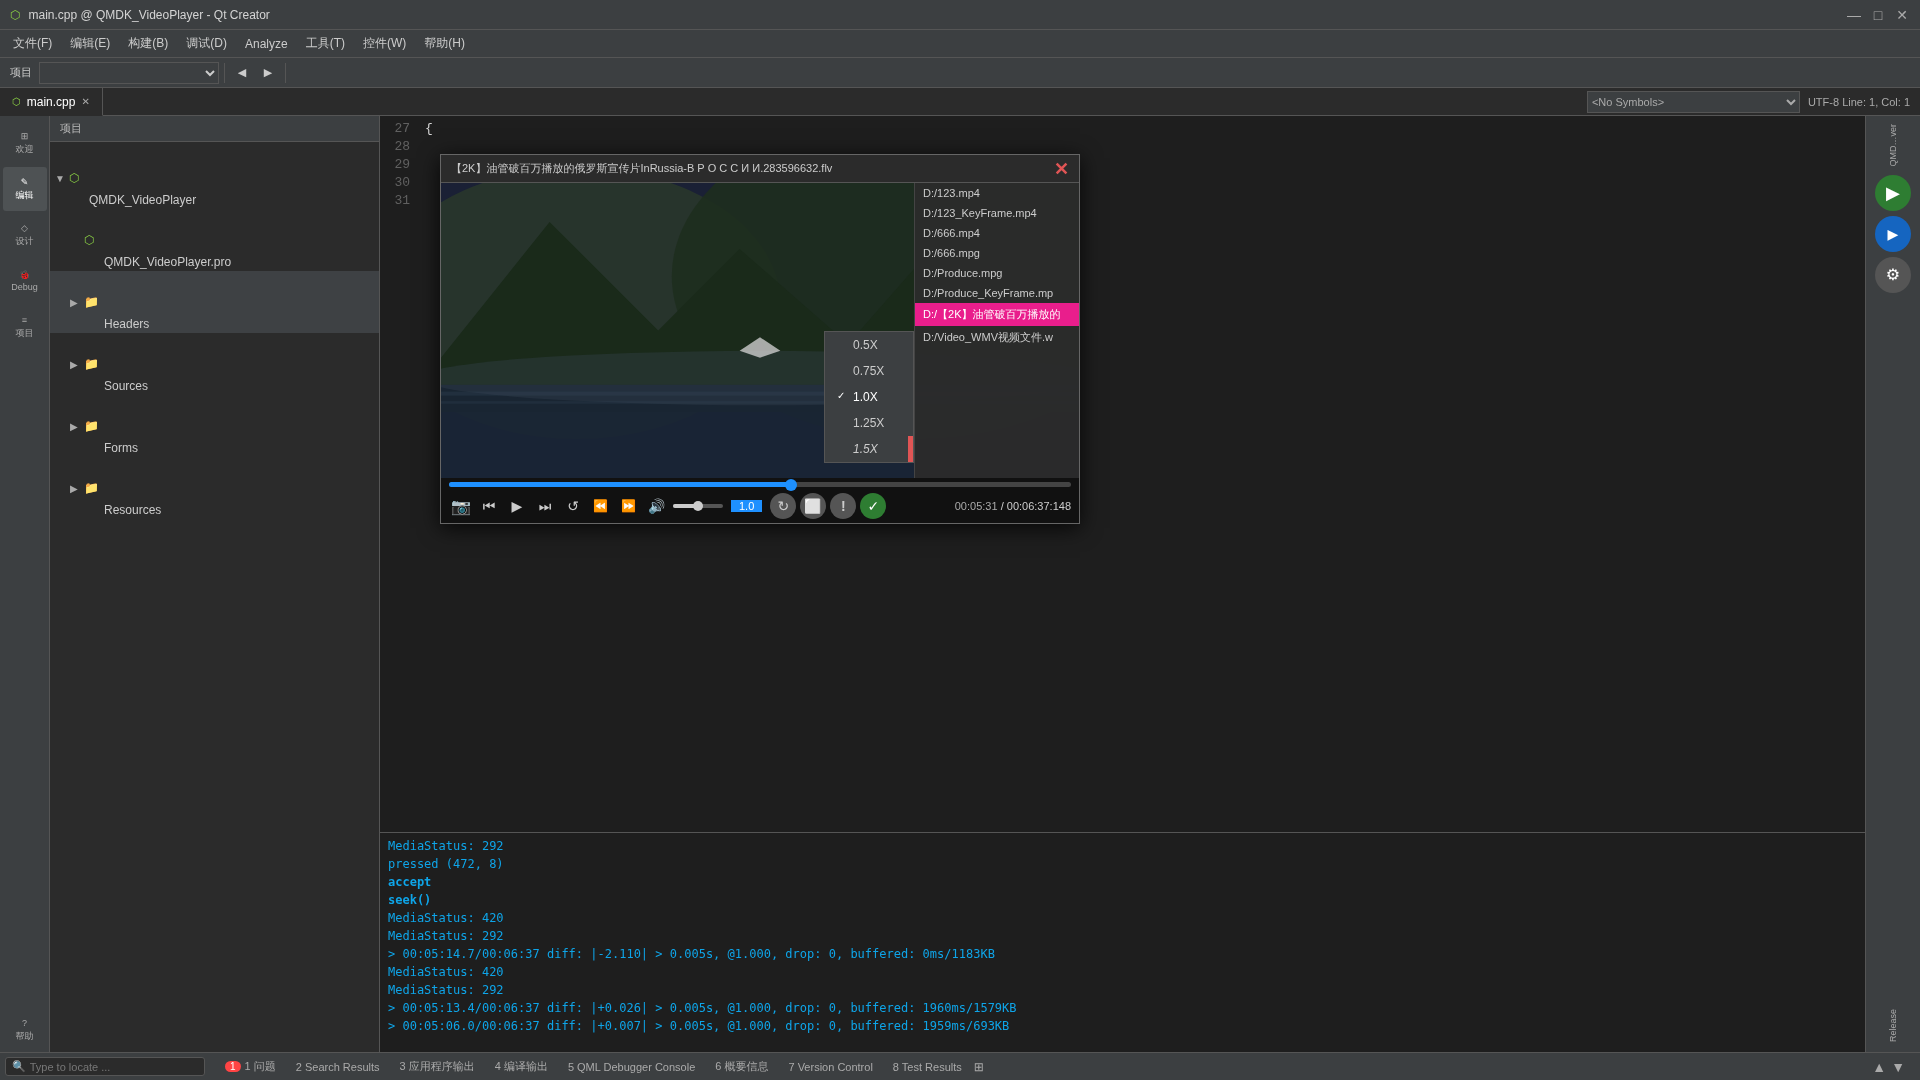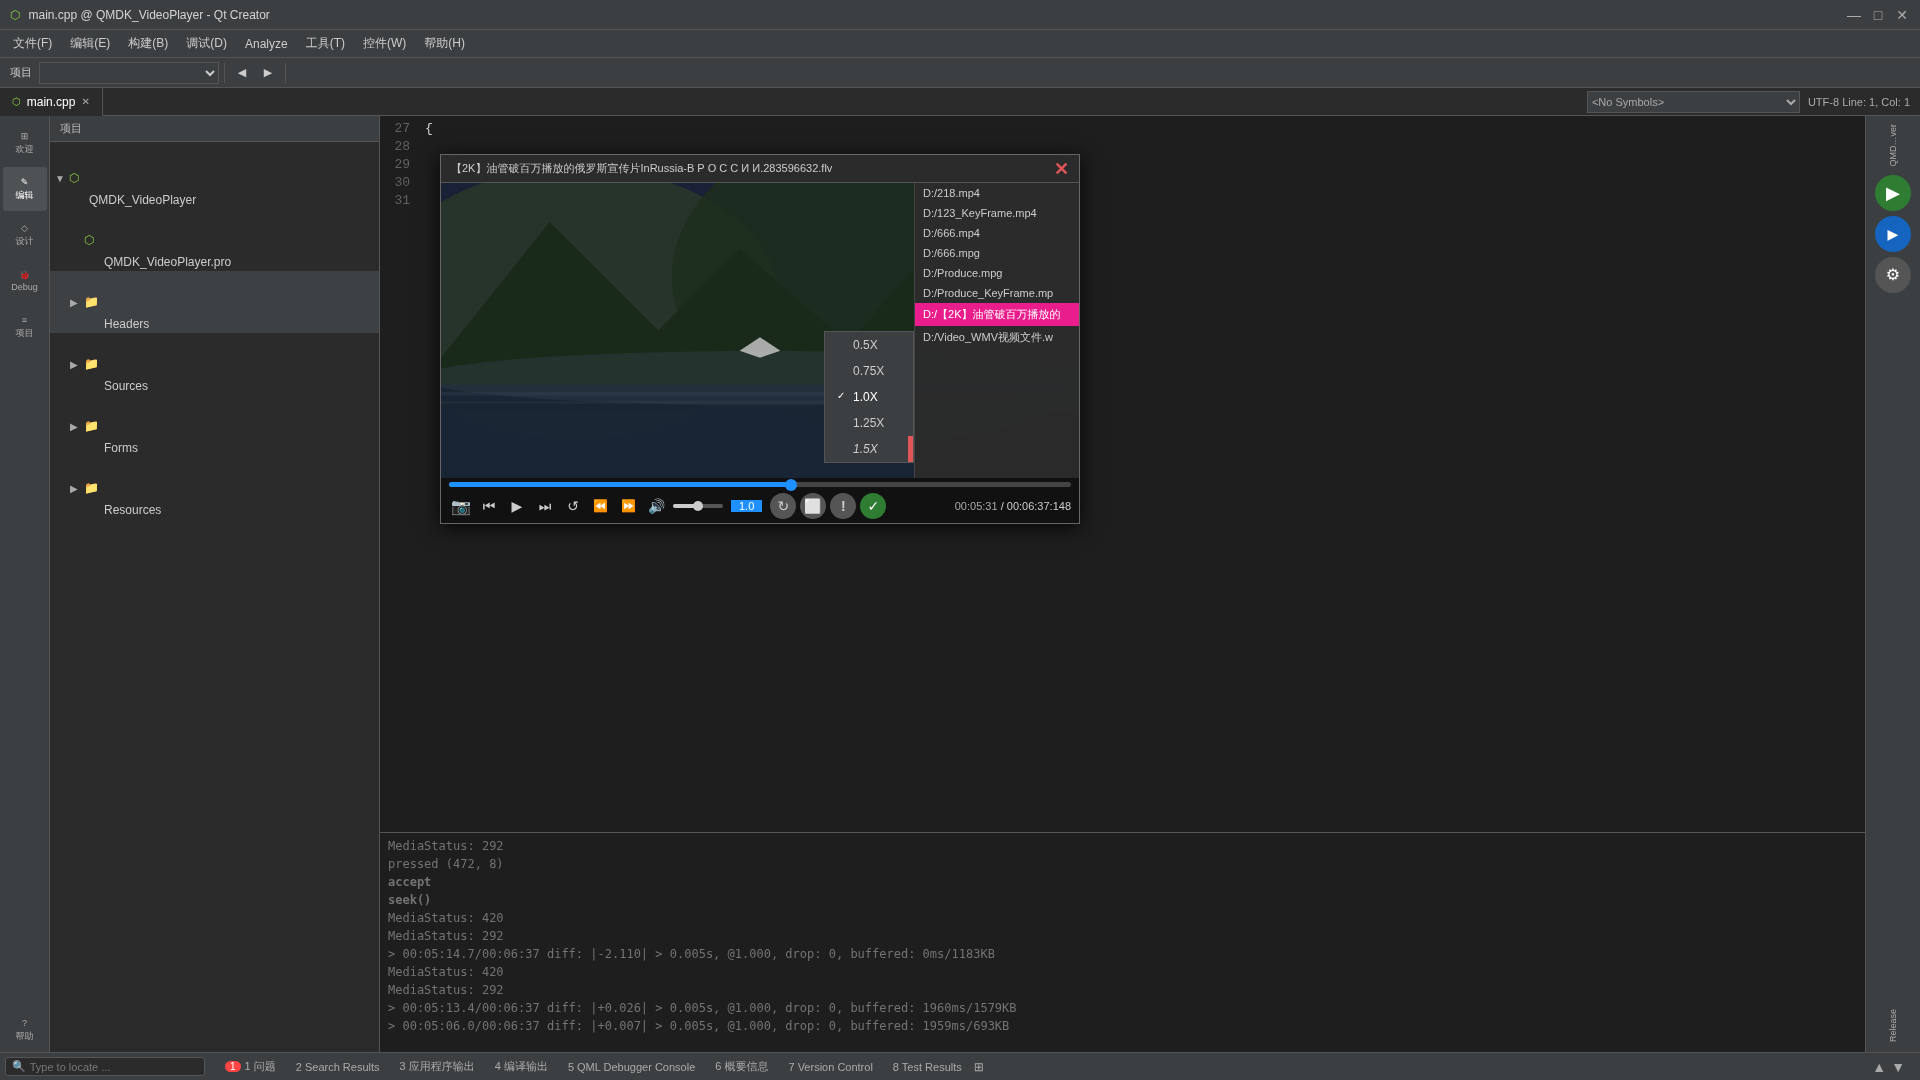--- a/index.html
+++ b/index.html
@@ -71,21 +71,21 @@
     
     ::-webkit-scrollbar { width: 8px; height: 8px; }
     ::-webkit-scrollbar-track { background: #2b2b2b; }
     ::-webkit-scrollbar-thumb { background: #555; border-radius: 4px; }
 
     .whole-layout { display: flex; flex-direction: column; height: 1080px; }
     .middle-row { display: flex; flex: 1; overflow: hidden; }
     .center-column { display: flex; flex-direction: column; flex: 1; overflow: hidden; }
     .editor-and-output { display: flex; flex-direction: column; flex: 1; overflow: hidden; }
     .editor-section { flex: 1; overflow: hidden; position: relative; background: #1e1e1e; }
-    .output-section { height: 220px; background: #1e1e1e; border-top: 1px solid #555; overflow-y: auto; font-family: 'Consolas', monospace; font-size: 12px; color: #737373; padding: 4px 8px; }
+    .output-section { height: 220px; background: #1e1e1e; border-top: 1px solid #555; overflow-y: auto; font-family: 'Consolas', monospace; font-size: 12px; color: #0ea5e9; padding: 4px 8px; }
   </style>
 </head>
 <body>
 
 <div class="whole-layout">
 
   <div class="title-bar">
     <span style="color:#88cc44; margin-right:8px;">⬡</span>
     <span style="flex:1;">main.cpp @ QMDK_VideoPlayer - Qt Creator</span>
     <div class="title-bar-controls">
@@ -261,21 +261,21 @@
 
                   <ellipse cx="235" cy="175" rx="250" ry="20" fill="#3a4a5a" opacity="0.3"></ellipse>
 
                   <path d="M220,155 L235,145 L250,155 L235,160 Z" fill="#ccc" opacity="0.8"></path>
                   <path d="M230,155 L235,148 L240,155" fill="#aaa" opacity="0.6"></path>
                 </svg>
 
                 <div style="position:absolute; right:0; top:0; bottom:0; display:flex;">
 
                   <div style="width:165px; background:rgba(43,43,43,0.95); border-left:1px solid #444; display:flex; flex-direction:column; overflow-y:auto; font-size:11px;">
-                    <div class="file-list-item">D:/218.mp4</div>
+                    <div class="file-list-item">D:/123.mp4</div>
                     <div class="file-list-item">D:/123_KeyFrame.mp4</div>
                     <div class="file-list-item">D:/666.mp4</div>
                     <div class="file-list-item">D:/666.mpg</div>
                     <div class="file-list-item">D:/Produce.mpg</div>
                     <div class="file-list-item">D:/Produce_KeyFrame.mp</div>
                     <div class="file-list-item active">D:/【2K】油管破百万播放的</div>
                     <div class="file-list-item">D:/Video_WMV视频文件.w</div>
                   </div>
                 </div>
               </div>

